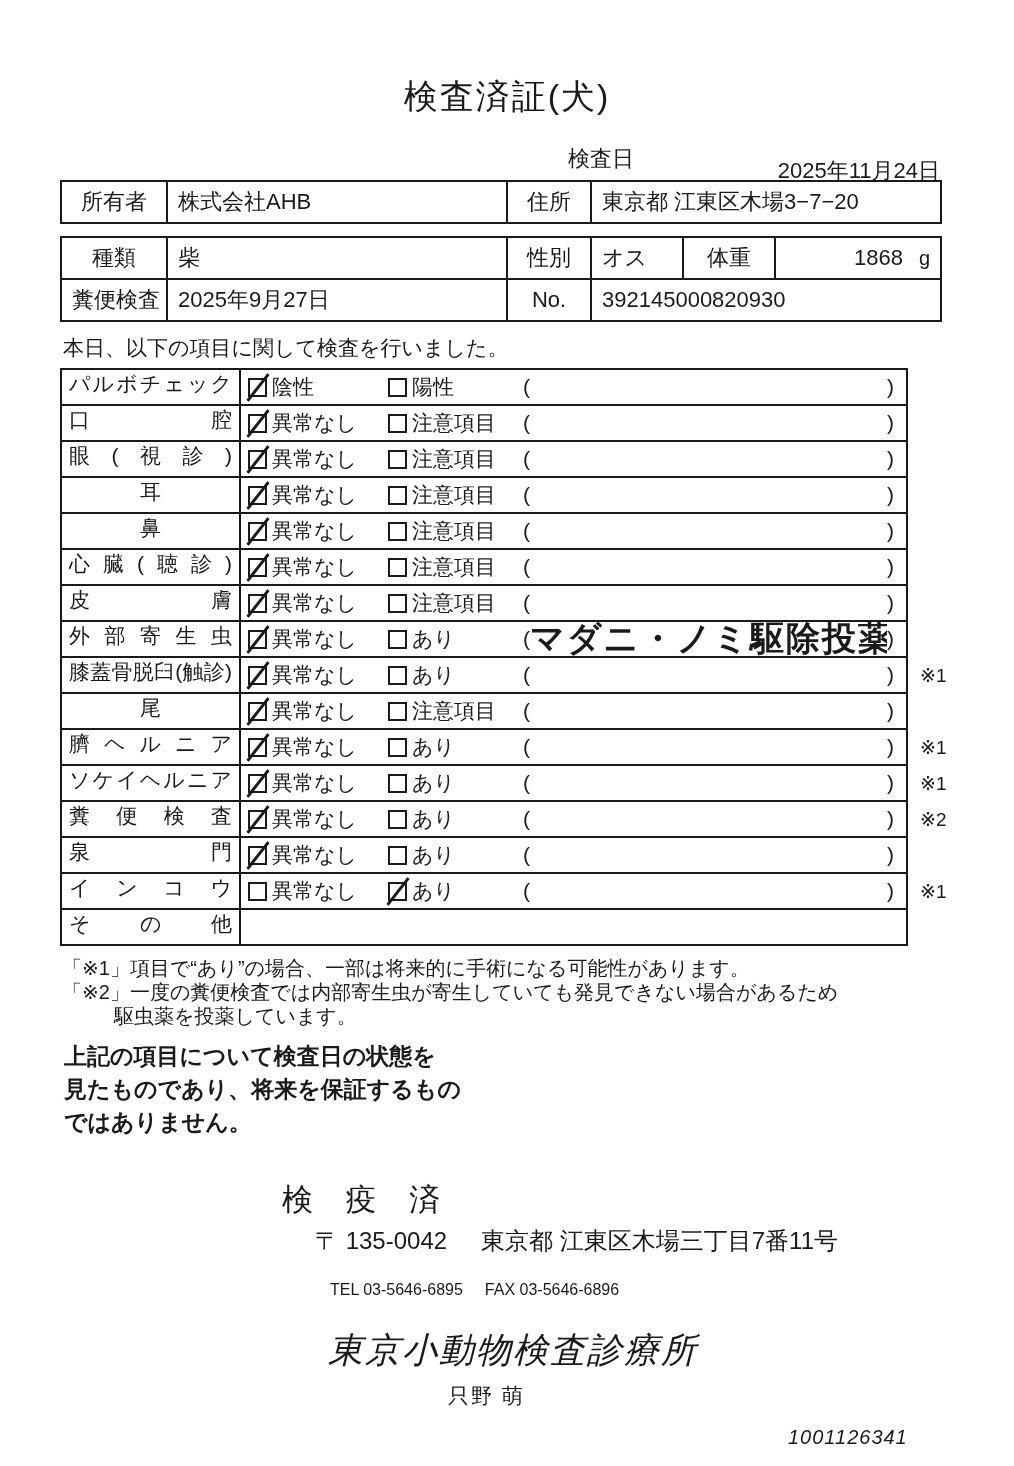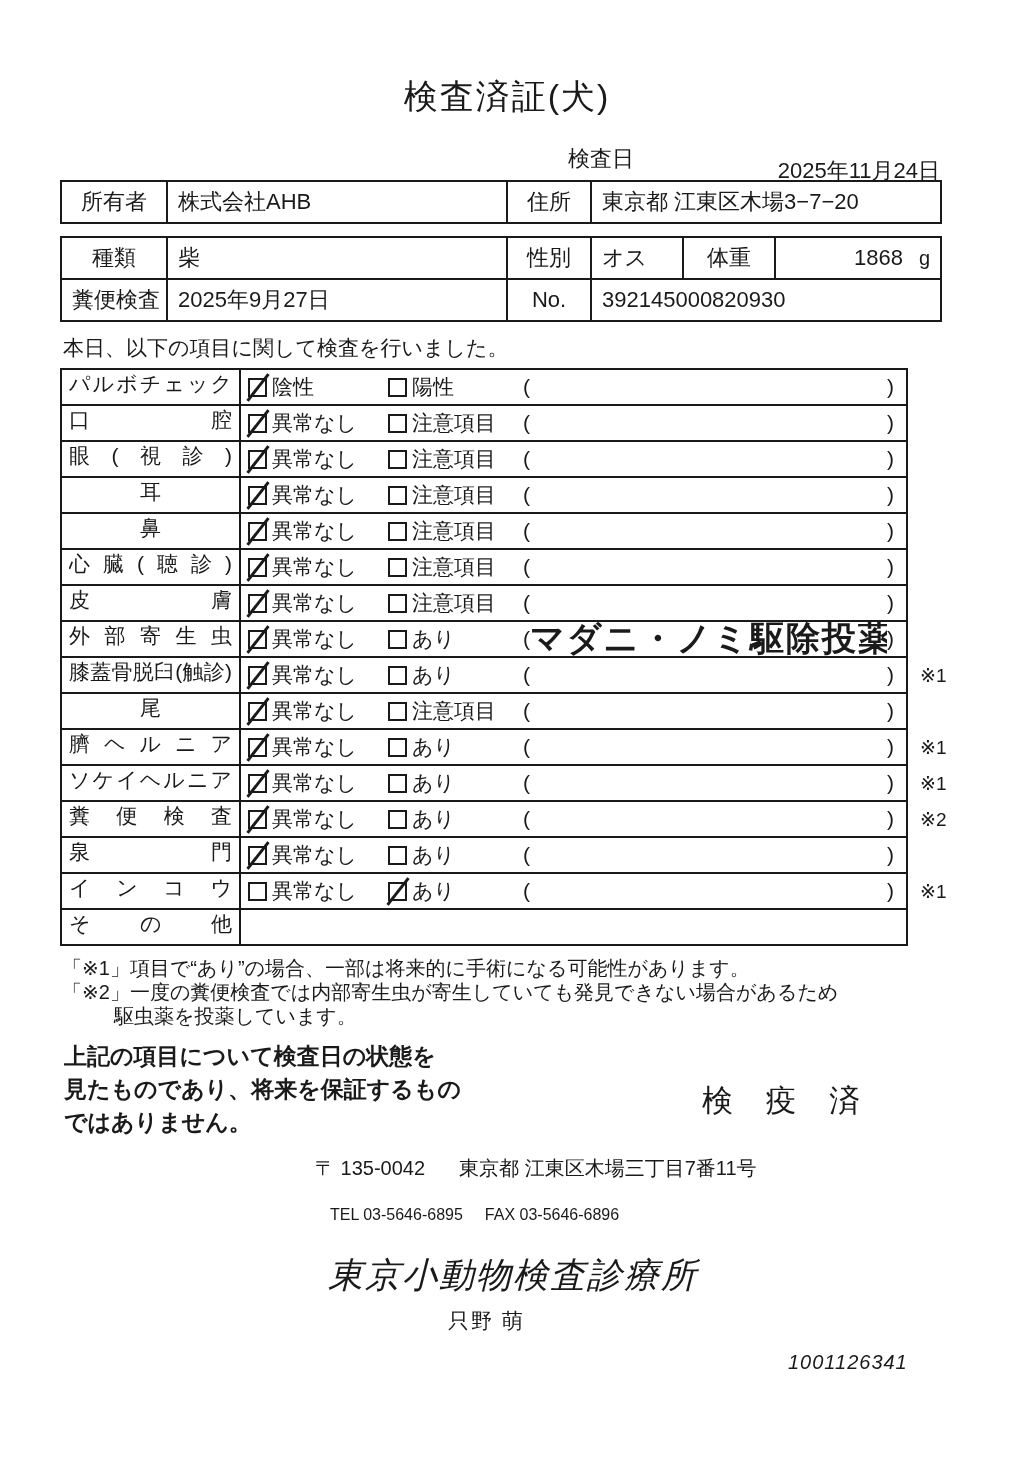--- a/index.html
+++ b/index.html
@@ -43,25 +43,25 @@
     content:"";position:absolute;left:-9px;top:6px;width:34px;height:0;
     border-top:3px solid #1a1a1a;transform:rotate(-52deg);
   }
   .paren{flex:1;display:flex;align-items:center;padding:0 12px 0 2px;min-width:0;}
   .ptext{flex:1;text-align:right;font-size:34px;font-weight:bold;letter-spacing:2px;white-space:nowrap;overflow:hidden;}
   .mark{position:absolute;left:858px;top:6px;font-size:19px;white-space:nowrap;}
 
   .footnotes{margin:10px 0 0 62px;font-size:20px;line-height:24px;}
   .fn-indent{padding-left:52px;}
 
-  .disclaimer-row{display:flex;margin:12px 0 16px 64px;align-items:flex-start;}
+  .disclaimer-row{display:flex;margin:12px 0 4px 64px;align-items:flex-start;flex-direction:column;}
   .disclaimer{font-size:23px;line-height:33px;font-weight:600;width:420px;flex:none;}
   .stamp{font-size:31px;letter-spacing:12px;margin:40px 0 0 218px;white-space:nowrap;font-weight:500;}
 
-  .addr-line{margin:2px 16px 0 315px;font-size:20px;white-space:nowrap;}
+  .addr-line{margin:2px 16px 0 315px;font-size:24px;white-space:nowrap;}
   .addr-line .gap{display:inline-block;width:34px;}
   .tel-line{margin:24px 0 0 330px;font-size:16px;white-space:nowrap;}
   .tel-line .gap{display:inline-block;width:22px;}
   .clinic{margin:28px 0 0 328px;font-size:35px;letter-spacing:2px;font-style:italic;}
   .examiner{margin:8px 0 0 448px;font-size:21px;letter-spacing:2px;}
   .serial{margin:16px 0 0 788px;font-size:20px;letter-spacing:1px;font-style:italic;}
 </style>
 </head>
 <body>
 

